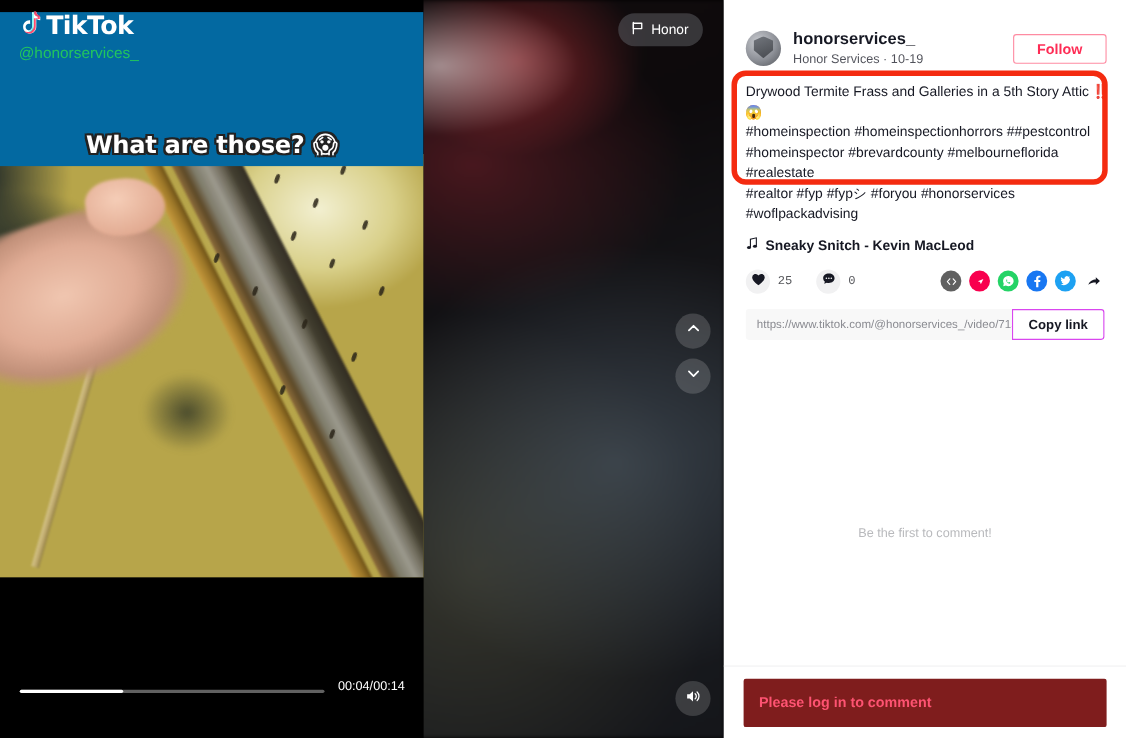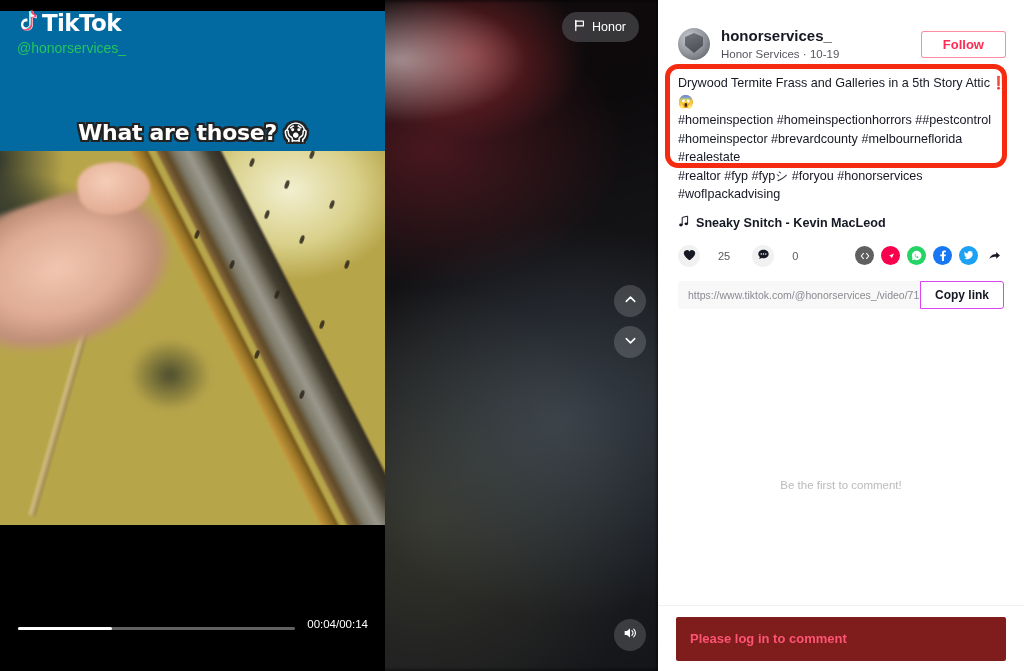--- a/index.html
+++ b/index.html
@@ -247,21 +247,21 @@
     border: 5px solid #f42b10;
     border-radius: 13px;
     pointer-events: none;
     z-index: 30;
   }
 
   .engage-row {
     display: flex; align-items: center;
     padding: 14px 20px 0 20px;
   }
-  .stat { display: flex; align-items: center; gap: 18px; margin-right: 22px; }
+  .stat { display: flex; align-items: center; gap: 7px; margin-right: 22px; font-family: Liberation Mono, monospace; }
   .stat-circle {
     width: 22px; height: 22px; border-radius: 50%;
     background: #f1f1f2; display: flex; align-items: center; justify-content: center;
     cursor: pointer;
   }
   .stat-count { font-size: 11px; color: #57585c; }
   .share-icons { margin-left: auto; display: flex; align-items: center; gap: 7px; }
   .share-ico {
     width: 19px; height: 19px; border-radius: 50%;
     display: flex; align-items: center; justify-content: center;

